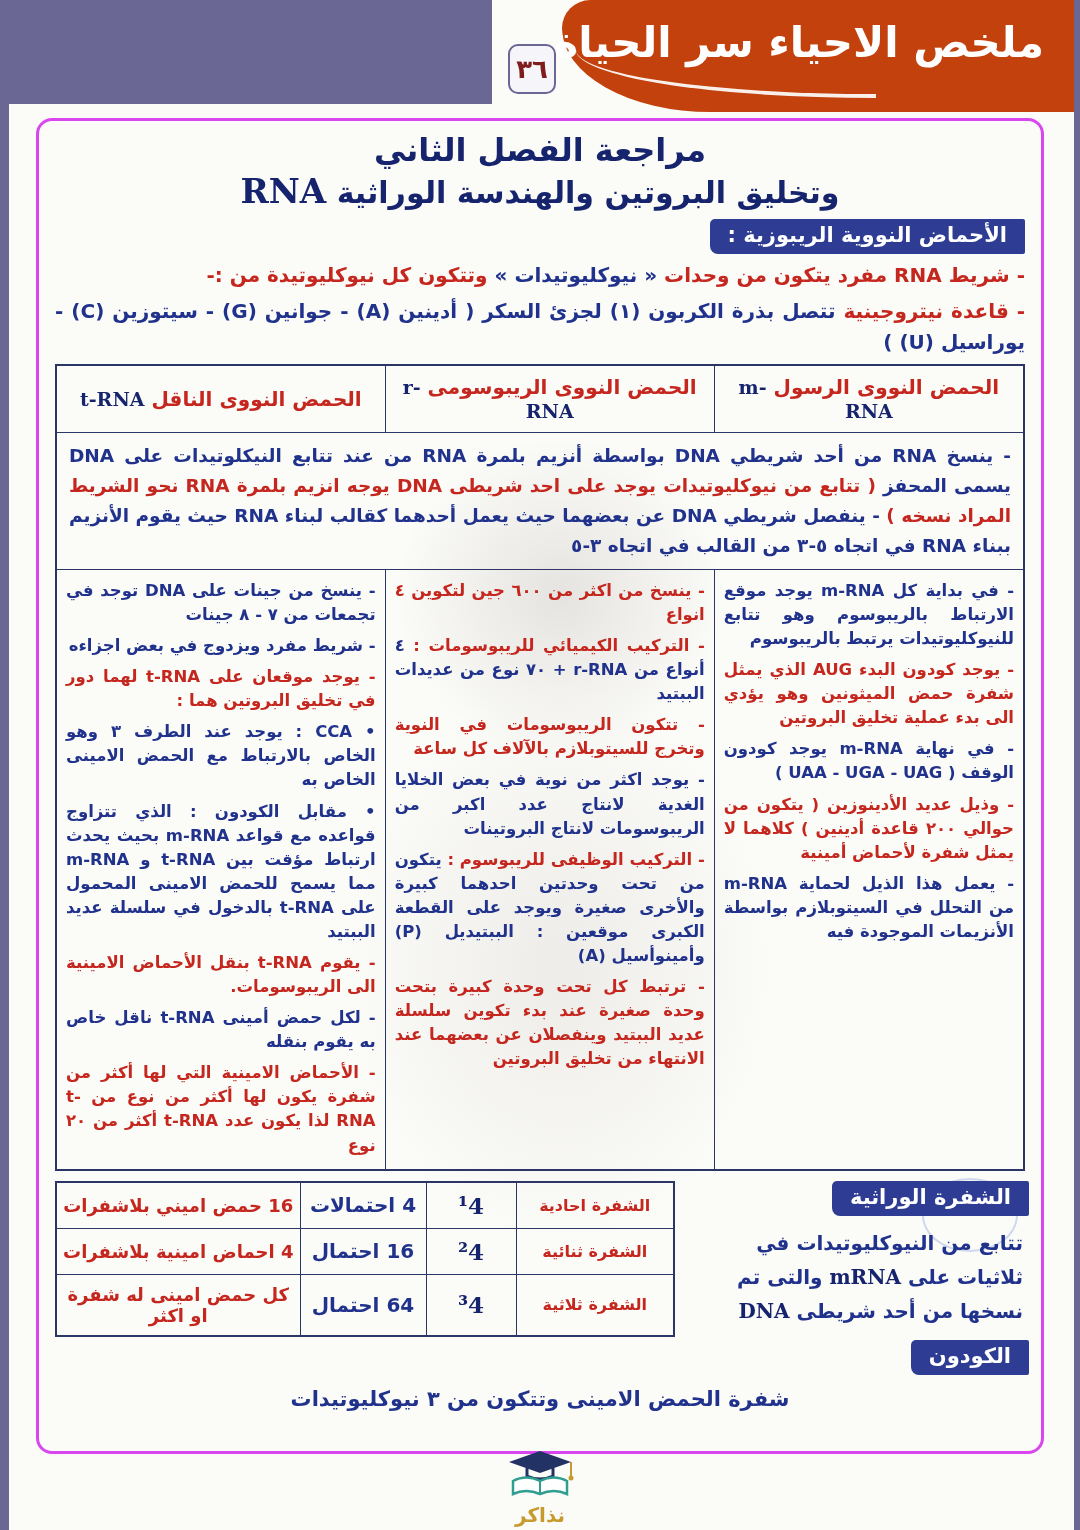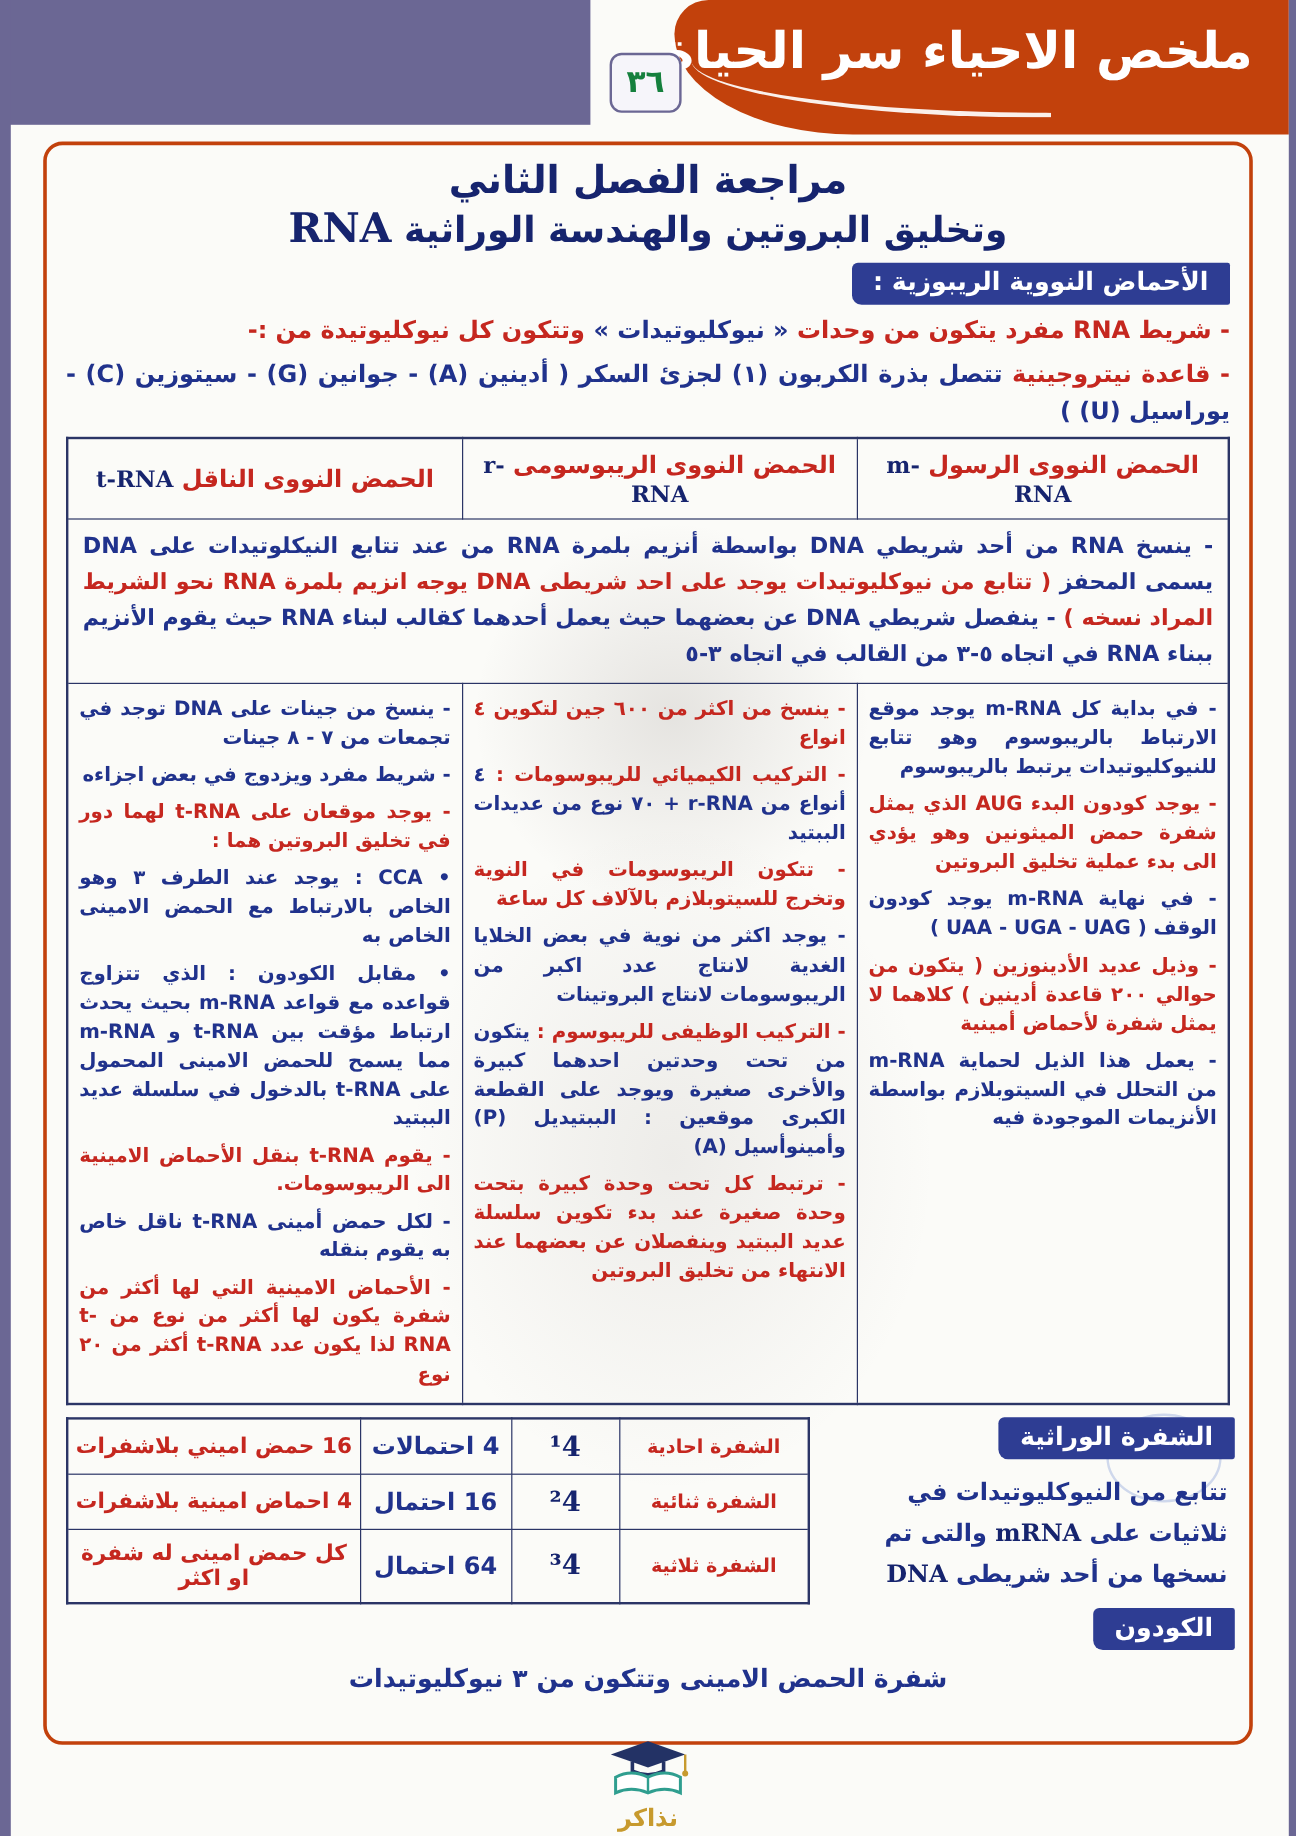--- a/index.html
+++ b/index.html
@@ -37,43 +37,43 @@
     content:""; position:absolute; left:14px; bottom:14px;
     width:300px; height:48px;
     border-bottom:4px solid rgba(255,255,255,.92);
     border-bottom-left-radius:100% 48px;
   }
   .hdr-title{
     color:#fff; font-weight:bold; font-size:42px;
     text-align:right; padding:18px 30px 0 0; white-space:nowrap;
   }
   .page-num{
-    position:absolute; left:508px; top:44px; width:60px; height:50px;
+    position:absolute; left:508px; top:44px; width:48px; height:50px;
     border:2.5px solid #6b6794; border-radius:10px; background:#f6f5fa;
     display:flex; align-items:center; justify-content:center;
-    font-size:26px; font-weight:bold; color:#15803d;
+    font-size:26px; font-weight:bold; color:#7f1d1d;
   }
 
   
   .watermark{
     position:absolute; left:280px; top:420px; width:560px; height:880px; z-index:0;
     background:
       radial-gradient(ellipse 42% 26% at 50% 20%, rgba(115,105,100,.16), transparent 70%),
       radial-gradient(ellipse 52% 42% at 50% 62%, rgba(125,115,110,.11), transparent 75%);
     pointer-events:none;
   }
   .stamp{
     position:absolute; right:62px; top:1178px; width:96px; height:74px;
     border:2px solid rgba(95,125,205,.28); border-radius:50%; z-index:0;
   }
 
   
   .content{
     position:absolute; top:118px; left:36px; width:1008px; height:1336px;
-    border:3px solid #c2410c; border-radius:16px;
+    border:3px solid #d946ef; border-radius:16px;
     padding:8px 16px 6px; z-index:2; overflow:hidden;
   }
   .t1{ text-align:center; color:#16246e; font-size:32px; font-weight:bold; margin-top:2px; }
   .t2{ text-align:center; color:#16246e; font-size:30px; font-weight:bold; margin:2px 0 8px; }
   .t2 .en{ font-family:"DejaVu Serif", serif; font-size:34px; }
 
   .badge-row{ text-align:right; margin:2px 0 6px; }
   .badge{
     display:inline-block; background:#2e3d93; color:#fff; font-weight:bold;
     font-size:21px; padding:4px 18px 7px; border-radius:5px 2px 2px 8px;

